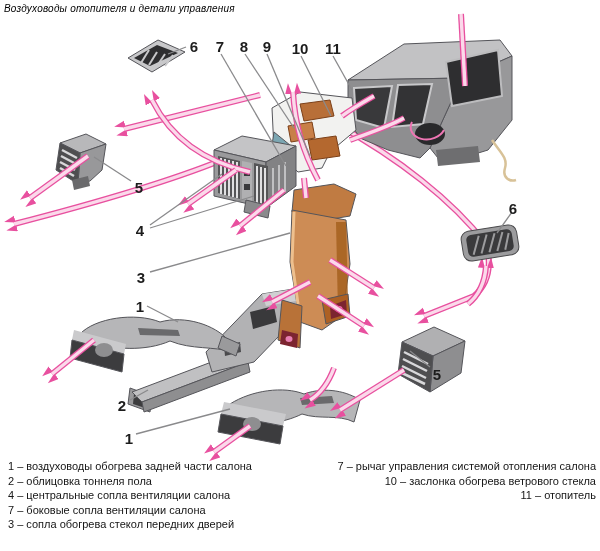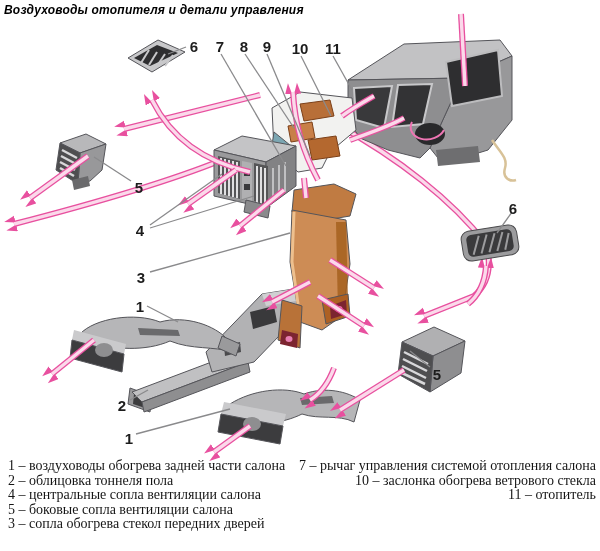--- a/index.html
+++ b/index.html
@@ -1,32 +1,32 @@
 <!DOCTYPE html>
 <html><head>
 <meta charset="utf-8">
 <style>
   html,body{margin:0;padding:0;background:#fff;}
   #stage{position:relative;width:600px;height:551px;background:#fff;overflow:hidden;
          font-family:"Liberation Sans",sans-serif;}
-  #title{position:absolute;left:4px;top:3px;font-size:12px;font-weight:bold;
+  #title{position:absolute;left:4px;top:3px;font-size:10px;font-weight:normal;
          font-style:italic;color:#000;letter-spacing:.2px;white-space:nowrap;}
   #diagram{position:absolute;left:0;top:0;width:600px;height:551px;}
   .flow{stroke:#e8509f;stroke-width:6;fill:none;stroke-linecap:butt;}
   .flow-inner{stroke:#fbd9ea;stroke-width:3.4;fill:none;stroke-linecap:butt;}
   .flow-thin{stroke:#ef76b4;stroke-width:2;fill:none;}
   .leader{stroke:#8a8a8c;stroke-width:1.3;fill:none;}
   .callout{font-family:"Liberation Sans",sans-serif;font-size:15px;font-weight:bold;fill:#1c1c1c;}
   .part{stroke:#55555a;stroke-width:1;}
   #legend{position:absolute;left:0;top:459px;width:600px;color:#151515;}
   .legend-col{position:absolute;top:0;}
   #legend-left{left:8px;width:286px;}
   #legend-right{left:296px;width:300px;text-align:right;}
   .legend-col ul{list-style:none;margin:0;padding:0;}
-  .legend-col li{font-size:14px;line-height:14.6px;white-space:nowrap;font-family:Liberation Serif, serif;}
+  .legend-col li{font-size:11px;line-height:14.6px;white-space:nowrap;}
 </style>
 </head>
 <body>
 
 <div id="stage">
   <div id="title">Воздуховоды отопителя и детали управления</div>
 
   <svg id="diagram" viewBox="0 0 600 551" xmlns="http://www.w3.org/2000/svg">
     <defs>
       <marker id="ah" markerUnits="userSpaceOnUse" markerWidth="13" markerHeight="17" refX="2" refY="8" orient="auto">
@@ -256,21 +256,21 @@
       <text class="callout" x="437" y="380">5</text>
     </g>
   </svg>
 
   <div id="legend">
     <div id="legend-left" class="legend-col">
       <ul>
         <li>1 – воздуховоды обогрева задней части салона</li>
         <li>2 – облицовка тоннеля пола</li>
         <li>4 – центральные сопла вентиляции салона</li>
-        <li>5 – боковые сопла вентиляции салона</li>
+        <li>7 – боковые сопла вентиляции салона</li>
         <li>3 – сопла обогрева стекол передних дверей</li>
       </ul>
     </div>
     <div id="legend-right" class="legend-col">
       <ul>
         <li>7 – рычаг управления системой отопления салона</li>
         <li>10 – заслонка обогрева ветрового стекла</li>
         <li>11 – отопитель</li>
       </ul>
     </div>

